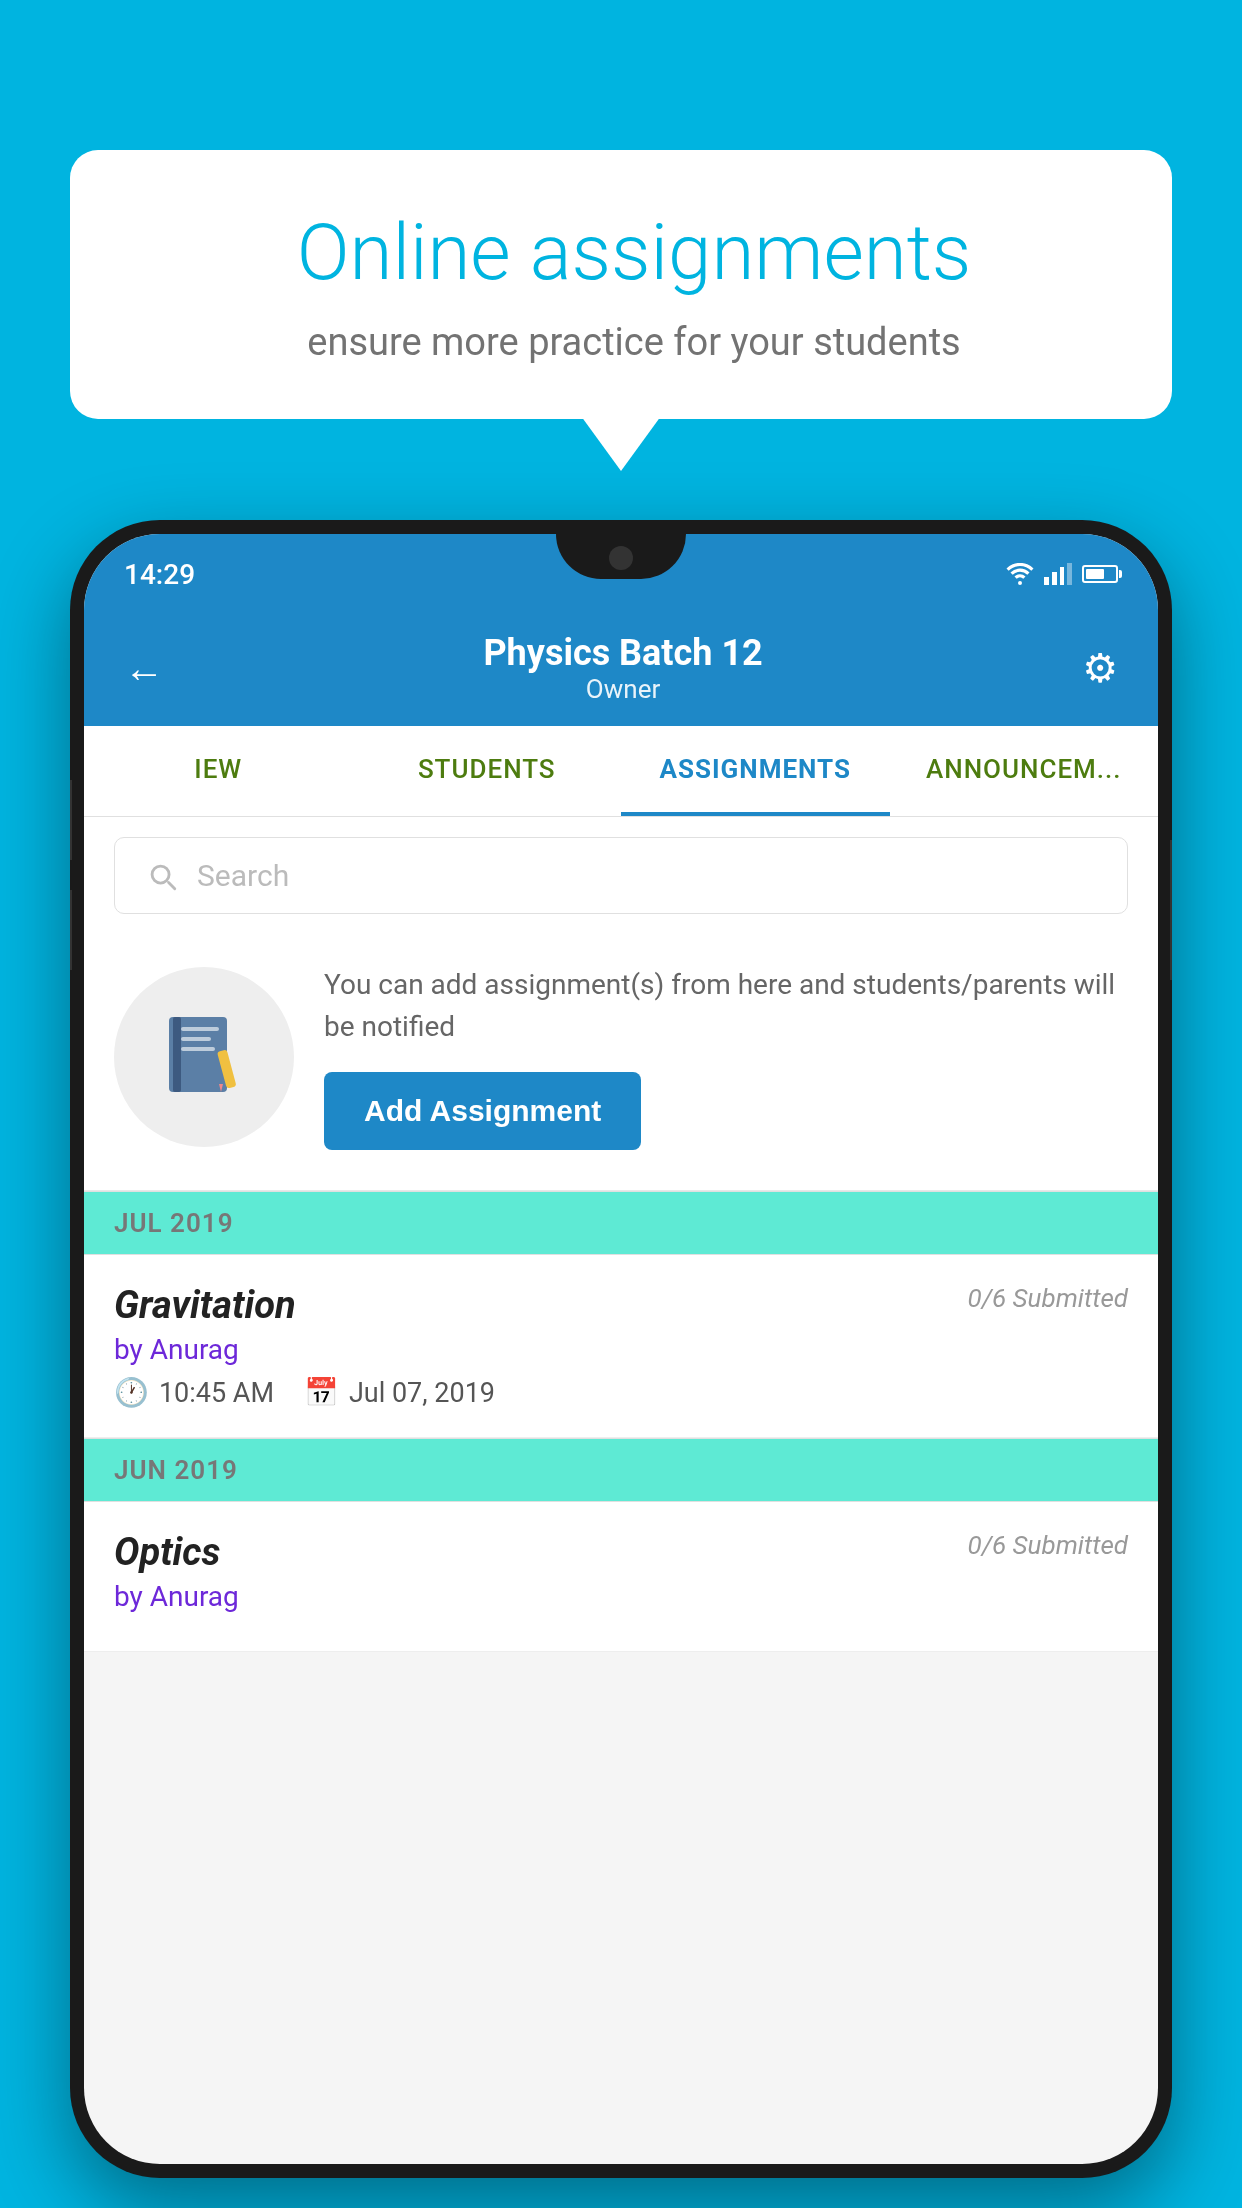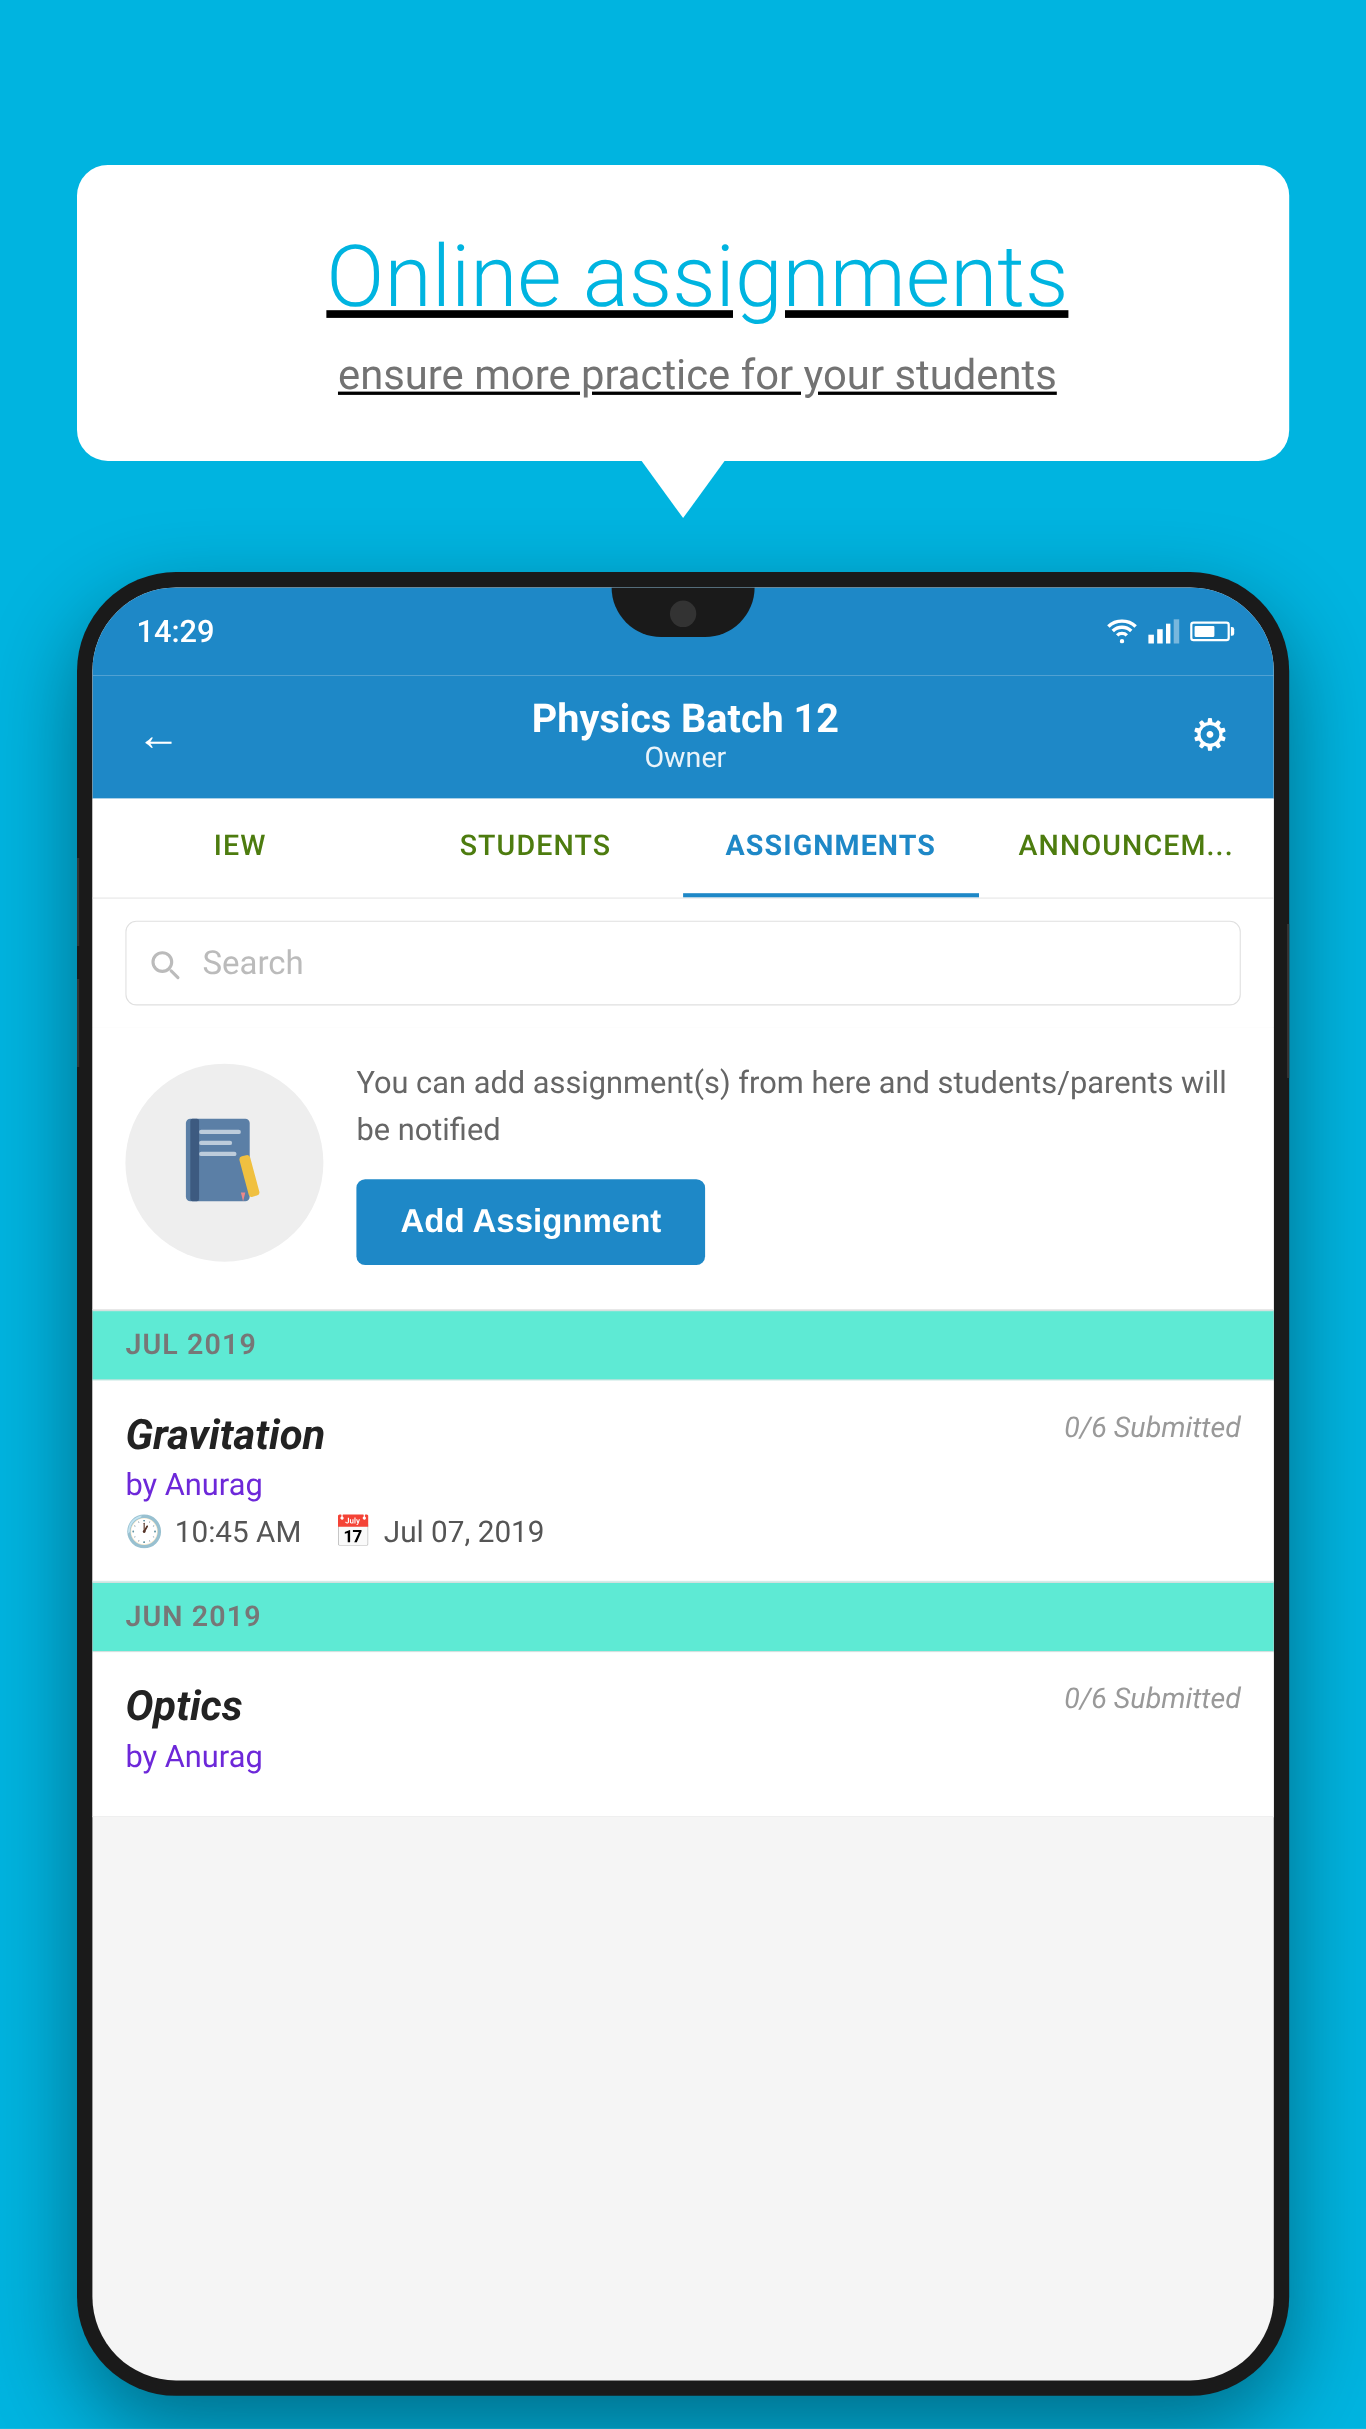--- a/index.html
+++ b/index.html
@@ -20,21 +20,20 @@
       left: 70px;
       right: 70px;
     }
 
     .speech-bubble {
       background: white;
       border-radius: 28px;
       padding: 60px 70px 55px 96px;
       text-align: center;
       position: relative;
-      text-decoration: underline;
     }
 
     .speech-bubble::after {
       content: '';
       position: absolute;
       bottom: -52px;
       left: 50%;
       transform: translateX(-50%);
       width: 0;
       height: 0;
@@ -237,21 +236,21 @@
       background: white;
       padding: 20px 30px;
     }
 
     .search-bar {
       background: white;
       border: 1.5px solid #e0e0e0;
       border-radius: 10px;
       display: flex;
       align-items: center;
-      padding: 20px 17px;
+      padding: 20px 30px;
       gap: 18px;
     }
 
     .search-text {
       font-size: 30px;
       color: #bbb;
     }
 
     
     .promo-card {

